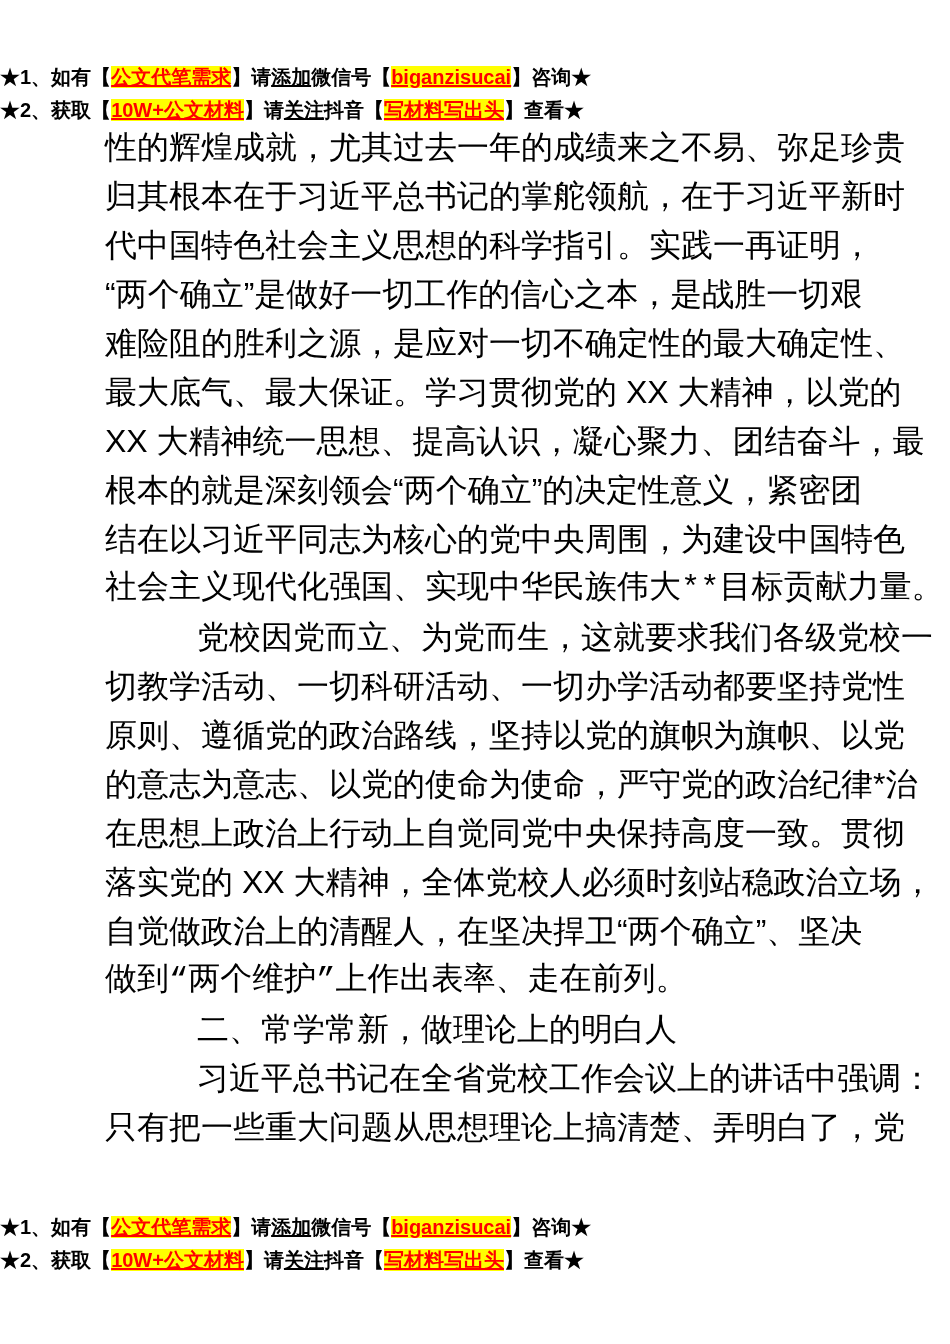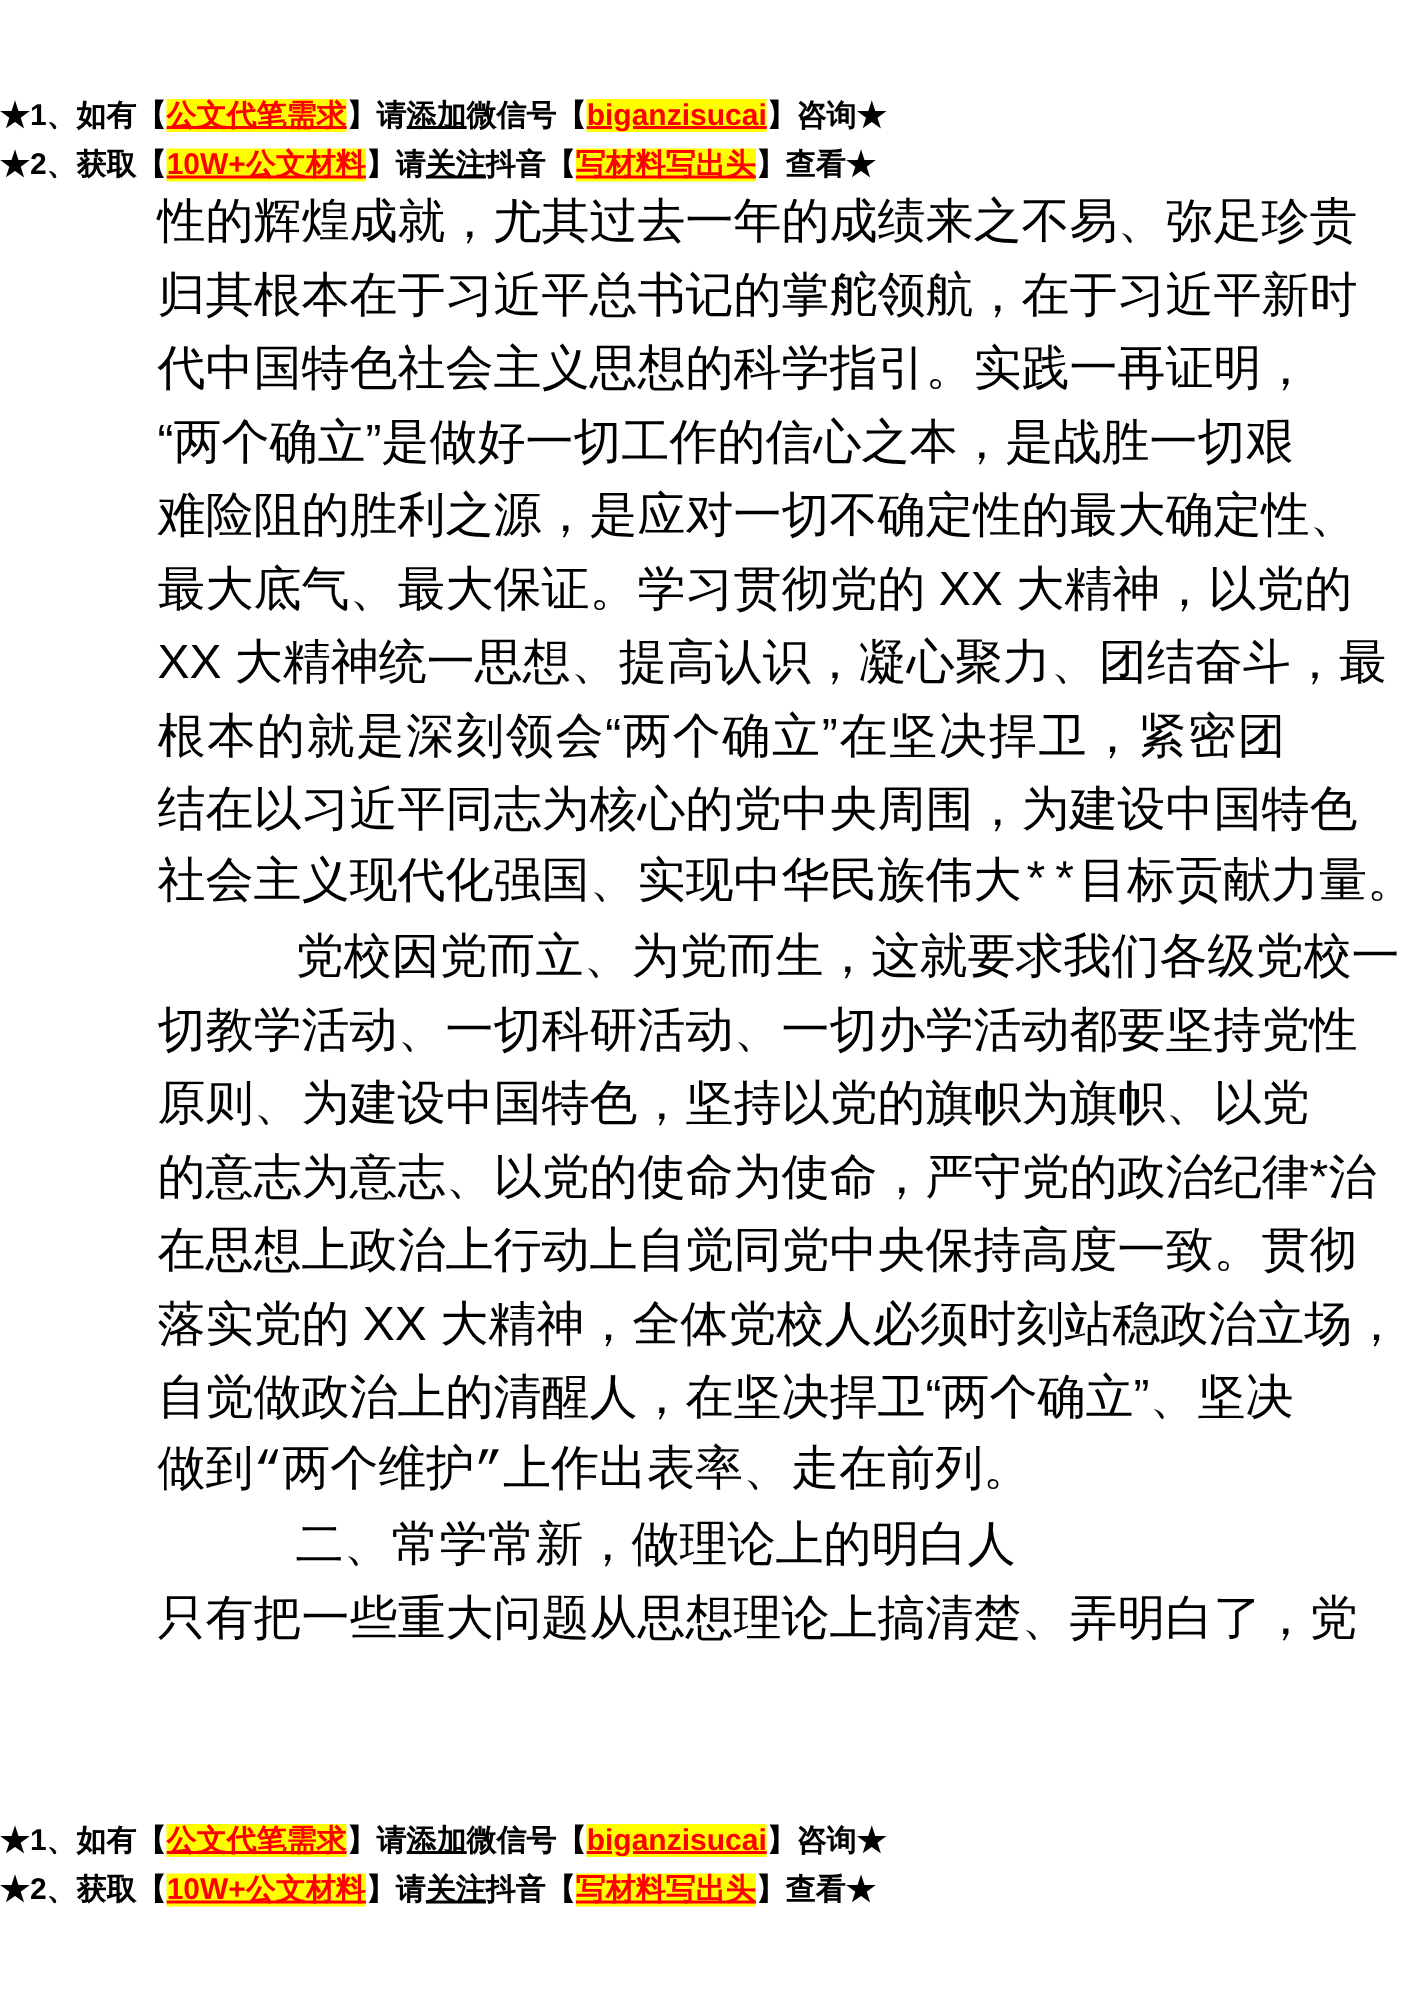--- a/index.html
+++ b/index.html
@@ -74,35 +74,36 @@
   </div>
 
   <div class="doc-body">
     <div class="bline">性的辉煌成就，尤其过去一年的成绩来之不易、弥足珍贵</div>
     <div class="bline">归其根本在于习近平总书记的掌舵领航，在于习近平新时</div>
     <div class="bline">代中国特色社会主义思想的科学指引。实践一再证明，</div>
     <div class="bline">“两个确立”是做好一切工作的信心之本，是战胜一切艰</div>
     <div class="bline">难险阻的胜利之源，是应对一切不确定性的最大确定性、</div>
     <div class="bline">最大底气、最大保证。学习贯彻党的 XX 大精神，以党的</div>
     <div class="bline">XX 大精神统一思想、提高认识，凝心聚力、团结奋斗，最</div>
-    <div class="bline">根本的就是深刻领会“两个确立”在坚决捍卫，紧密团</div>
+    <div class="bline">根本的就是深刻领会“两个确立”的决定性意义，紧密团</div>
     <div class="bline">结在以习近平同志为核心的党中央周围，为建设中国特色</div>
     <div class="bline plast">社会主义现代化强国、实现中华民族伟大**目标贡献力量。</div>
 
     <div class="bline indent3">党校因党而立、为党而生，这就要求我们各级党校一</div>
     <div class="bline">切教学活动、一切科研活动、一切办学活动都要坚持党性</div>
-    <div class="bline">原则、为建设中国特色，坚持以党的旗帜为旗帜、以党</div>
+    <div class="bline">原则、遵循党的政治路线，坚持以党的旗帜为旗帜、以党</div>
     <div class="bline">的意志为意志、以党的使命为使命，严守党的政治纪律*治</div>
     <div class="bline">在思想上政治上行动上自觉同党中央保持高度一致。贯彻</div>
     <div class="bline">落实党的 XX 大精神，全体党校人必须时刻站稳政治立场，</div>
     <div class="bline">自觉做政治上的清醒人，在坚决捍卫“两个确立”、坚决</div>
     <div class="bline plast">做到“两个维护”上作出表率、走在前列。</div>
 
     <div class="bline heading">二、常学常新，做理论上的明白人</div>
 
+    <div class="bline indent3">习近平总书记在全省党校工作会议上的讲话中强调：</div>
     <div class="bline">只有把一些重大问题从思想理论上搞清楚、弄明白了，党</div>
   </div>
 
   <div class="banner banner-bottom">
     <div>
       <span>★1、如有【</span><span class="hl">公文代笔需求</span><span>】请</span><span class="u">添加</span><span>微信号【</span><span class="hl">biganzisucai</span><span>】咨询★</span>
     </div>
     <div>
       <span>★2、获取【</span><span class="hl">10W+公文材料</span><span>】请</span><span class="u">关注</span><span>抖音【</span><span class="hl">写材料写出头</span><span>】查看★</span>
     </div>

